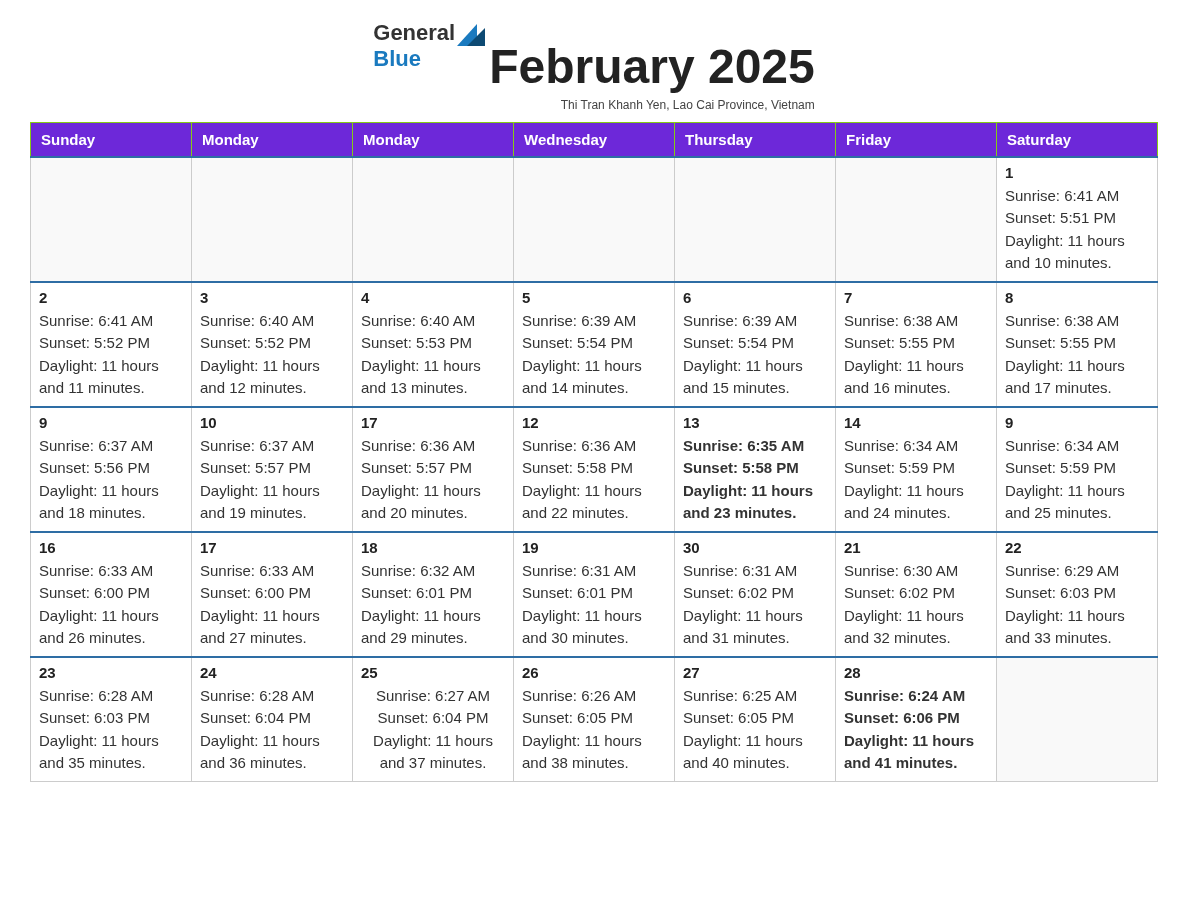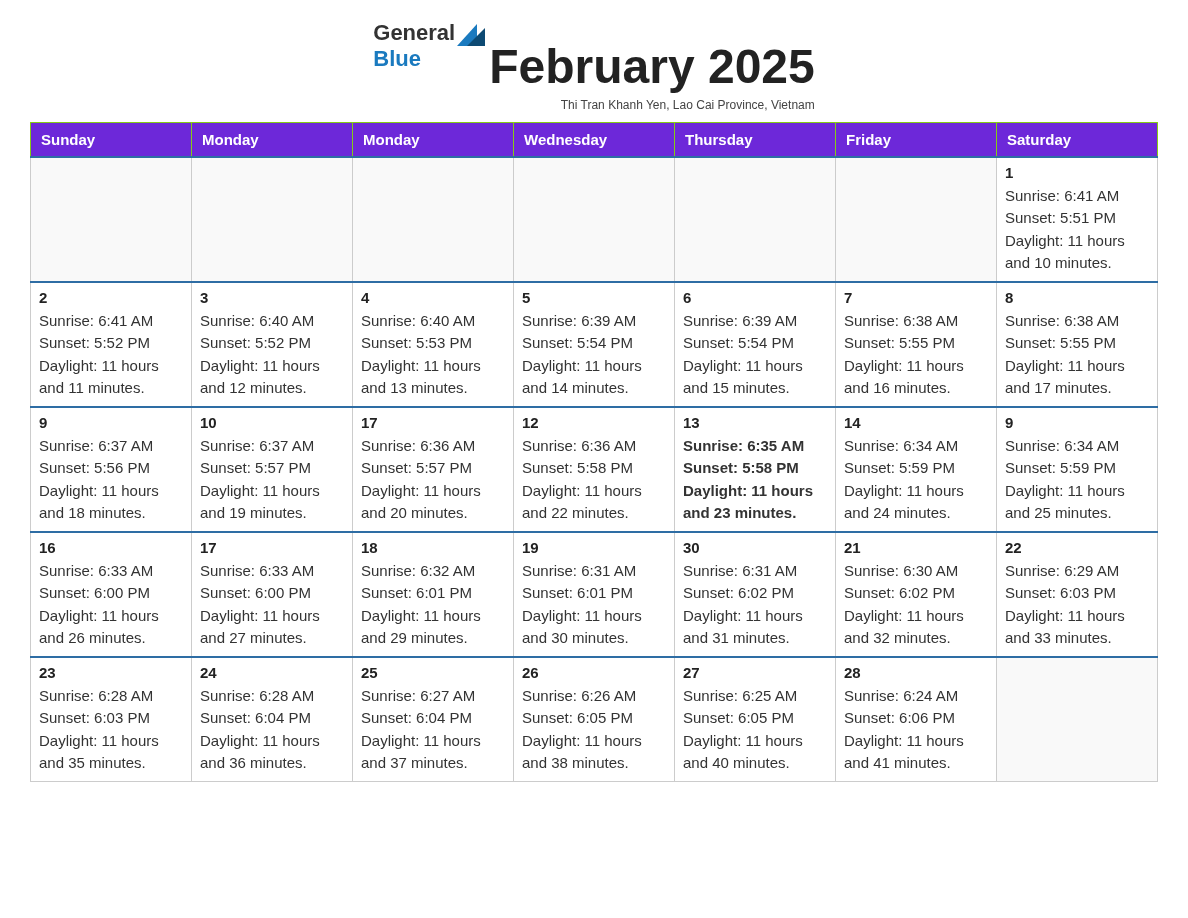--- a/index.html
+++ b/index.html
@@ -304,42 +304,42 @@
         </td>
         <td>
           <div class="day-number">24</div>
           <div class="day-info" style="white-space: pre-line;">Sunrise: 6:28 AM
 Sunset: 6:04 PM
 Daylight: 11 hours
 and 36 minutes.</div>
         </td>
         <td>
           <div class="day-number">25</div>
-          <div class="day-info" style="white-space: pre-line;">Sunrise: 6:27 AM
+          <div class="day-info" style="white-space: pre-line; text-align: center;">Sunrise: 6:27 AM
 Sunset: 6:04 PM
 Daylight: 11 hours
 and 37 minutes.</div>
         </td>
         <td>
           <div class="day-number">26</div>
           <div class="day-info" style="white-space: pre-line;">Sunrise: 6:26 AM
 Sunset: 6:05 PM
 Daylight: 11 hours
 and 38 minutes.</div>
         </td>
         <td>
           <div class="day-number">27</div>
           <div class="day-info" style="white-space: pre-line;">Sunrise: 6:25 AM
 Sunset: 6:05 PM
 Daylight: 11 hours
 and 40 minutes.</div>
         </td>
         <td>
           <div class="day-number">28</div>
-          <div class="day-info" style="white-space: pre-line;">Sunrise: 6:24 AM
+          <div class="day-info" style="white-space: pre-line; font-weight: bold;">Sunrise: 6:24 AM
 Sunset: 6:06 PM
 Daylight: 11 hours
 and 41 minutes.</div>
         </td>
         <td class="empty"></td>
       </tr>
     </tbody>
 </table>
 
 </body></html>

